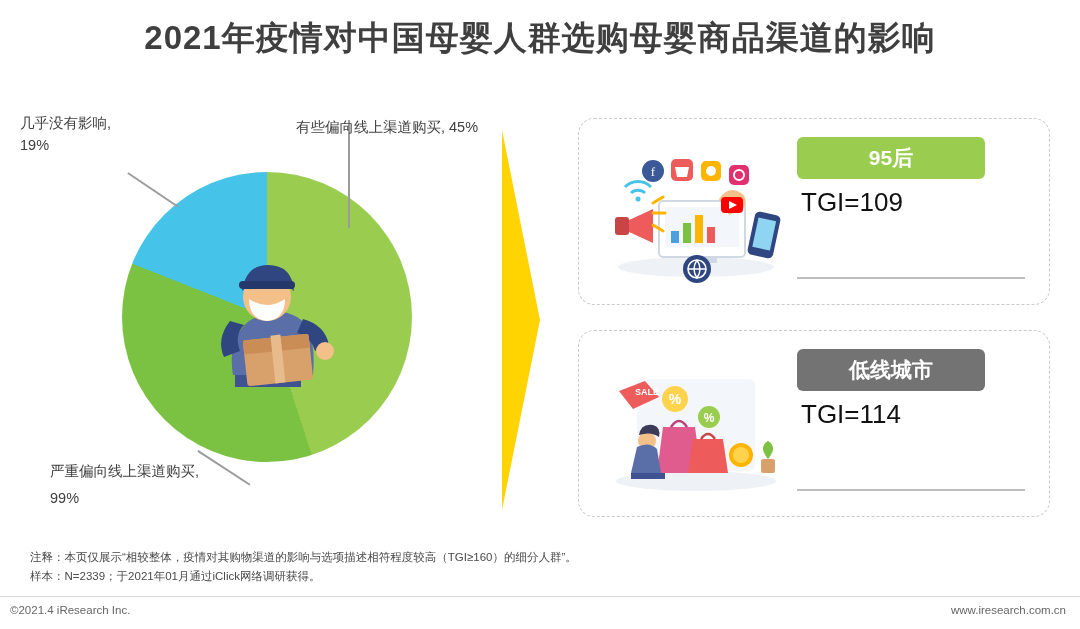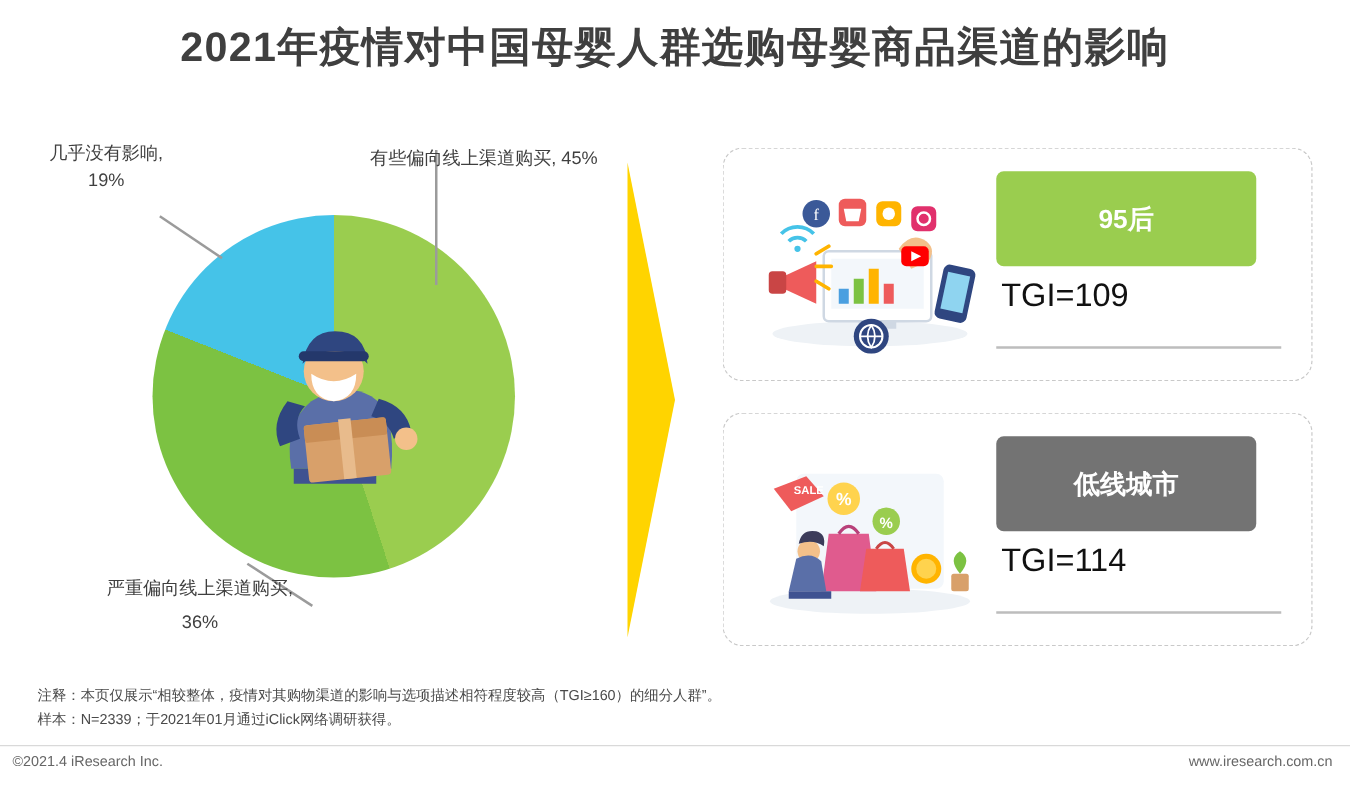--- a/index.html
+++ b/index.html
@@ -23,35 +23,35 @@
     background:conic-gradient(
         var(--c1) 0deg 162deg,
         var(--c2) 162deg 292deg,
         var(--c3) 292deg 360deg);
   }
   .courier{
     position:absolute;left:95px;top:75px;width:190px;height:190px;
   }
   .leader{position:absolute;background:#9b9b9b;}
   .lbl{position:absolute;font-size:14.5px;color:#3f3f3f;line-height:22px;}
-  .lbl.center{text-align:center;}
+  .lbl.center{text-align:left;}
   
   .arrow{position:absolute;left:500px;top:130px;width:62px;height:380px;}
   
   .card{
     position:absolute;left:578px;width:470px;height:185px;
     border:1.6px dashed #c9c9c9;border-radius:16px;background:#fff;
   }
   #card0{top:118px;}
   #card1{top:330px;}
   .card-art{position:absolute;left:22px;top:24px;width:190px;height:140px;}
   .card-right{position:absolute;left:218px;top:18px;width:232px;}
   .badge{
     display:inline-block;color:#fff;font-size:21px;font-weight:bold;
-    padding:24px 0;width:208px;text-align:center;border-radius:6px;
+    padding:7px 0;width:188px;text-align:center;border-radius:6px;
   }
   .card-sub{font-size:17px;color:#3f3f3f;margin:14px 0 0 4px;}
   .card-tgi{font-size:26px;font-weight:normal;color:#111;margin:8px 0 0 4px;}
   .rule{position:absolute;left:218px;width:228px;height:1.5px;background:#bdbdbd;}
   
   .notes{position:absolute;left:30px;top:548px;font-size:11.5px;color:#4a4a4a;line-height:19px;}
   .footline{position:absolute;left:0;top:596px;width:1080px;height:1px;background:#d9d9d9;}
   .copy{position:absolute;left:10px;top:604px;font-size:11.5px;color:#666;}
   .site{position:absolute;right:14px;top:604px;font-size:11.5px;color:#666;}
 </style>
@@ -88,21 +88,21 @@
   <div class="leader" style="left:48px;top:22px;width:60px;height:1.5px;transform:rotate(34deg);transform-origin:left center;"></div>
   <div class="leader" style="left:118px;top:300px;width:62px;height:1.5px;transform:rotate(33deg);transform-origin:left center;"></div>
 </div>
 
 <div class="lbl" style="left:296px;top:116px;">有些偏向线上渠道购买, 45%</div>
 
 <div class="lbl center" style="left:20px;top:112px;width:130px;">几乎没有影响,</div>
 <div class="lbl center" style="left:20px;top:134px;width:130px;">19%</div>
 
 <div class="lbl center" style="left:50px;top:460px;width:220px;">严重偏向线上渠道购买,</div>
-<div class="lbl center" style="left:50px;top:487px;width:220px;">36%</div>
+<div class="lbl center" style="left:50px;top:487px;width:220px;">99%</div>
 
 <svg class="arrow" viewBox="0 0 62 380">
   <polygon points="2,0 40,190 2,380" fill="#FFD400"></polygon>
 </svg>
 
 <div class="card" id="card0">
   <svg class="card-art" viewBox="0 0 190 140">
     <ellipse cx="95" cy="124" rx="78" ry="10" fill="#eef2f6"></ellipse>
     <rect x="58" y="58" width="86" height="56" rx="4" fill="#ffffff" stroke="#cfd8e3" stroke-width="2"></rect>
     <rect x="64" y="64" width="74" height="40" fill="#f3f7fb"></rect>

